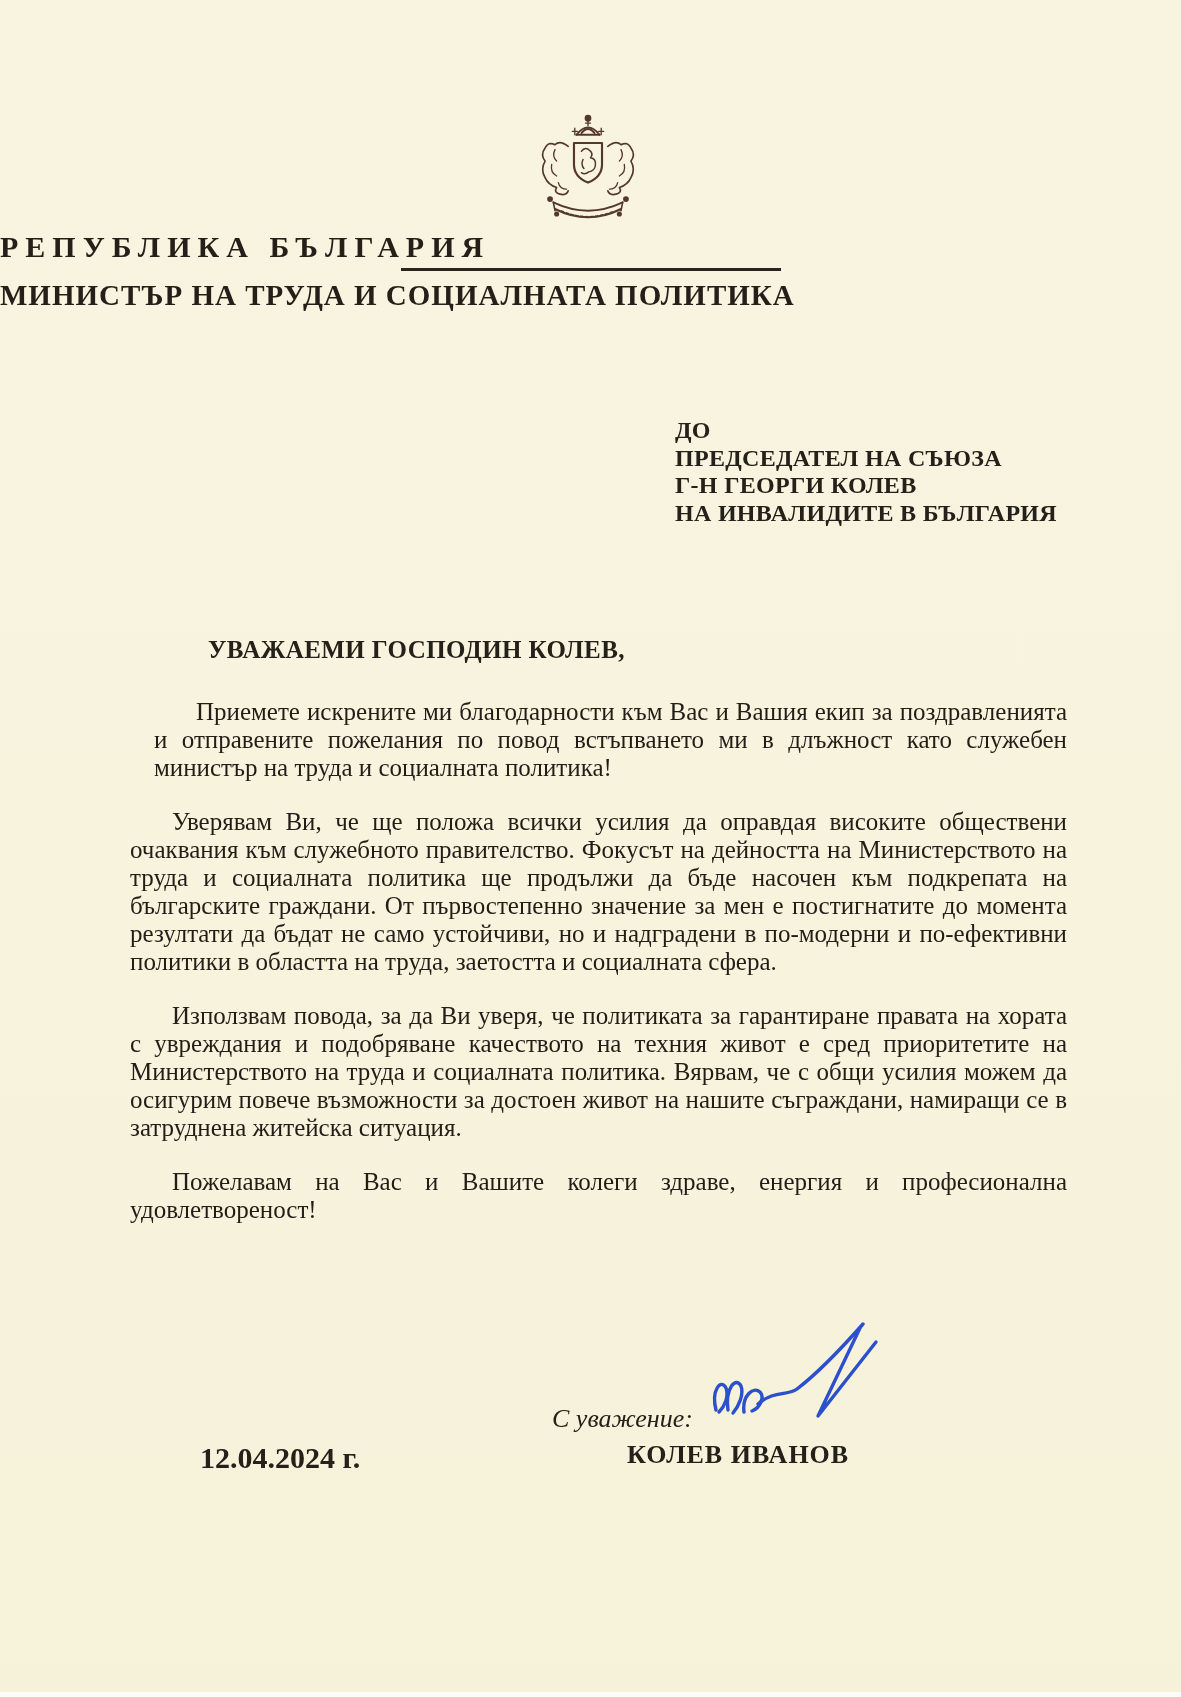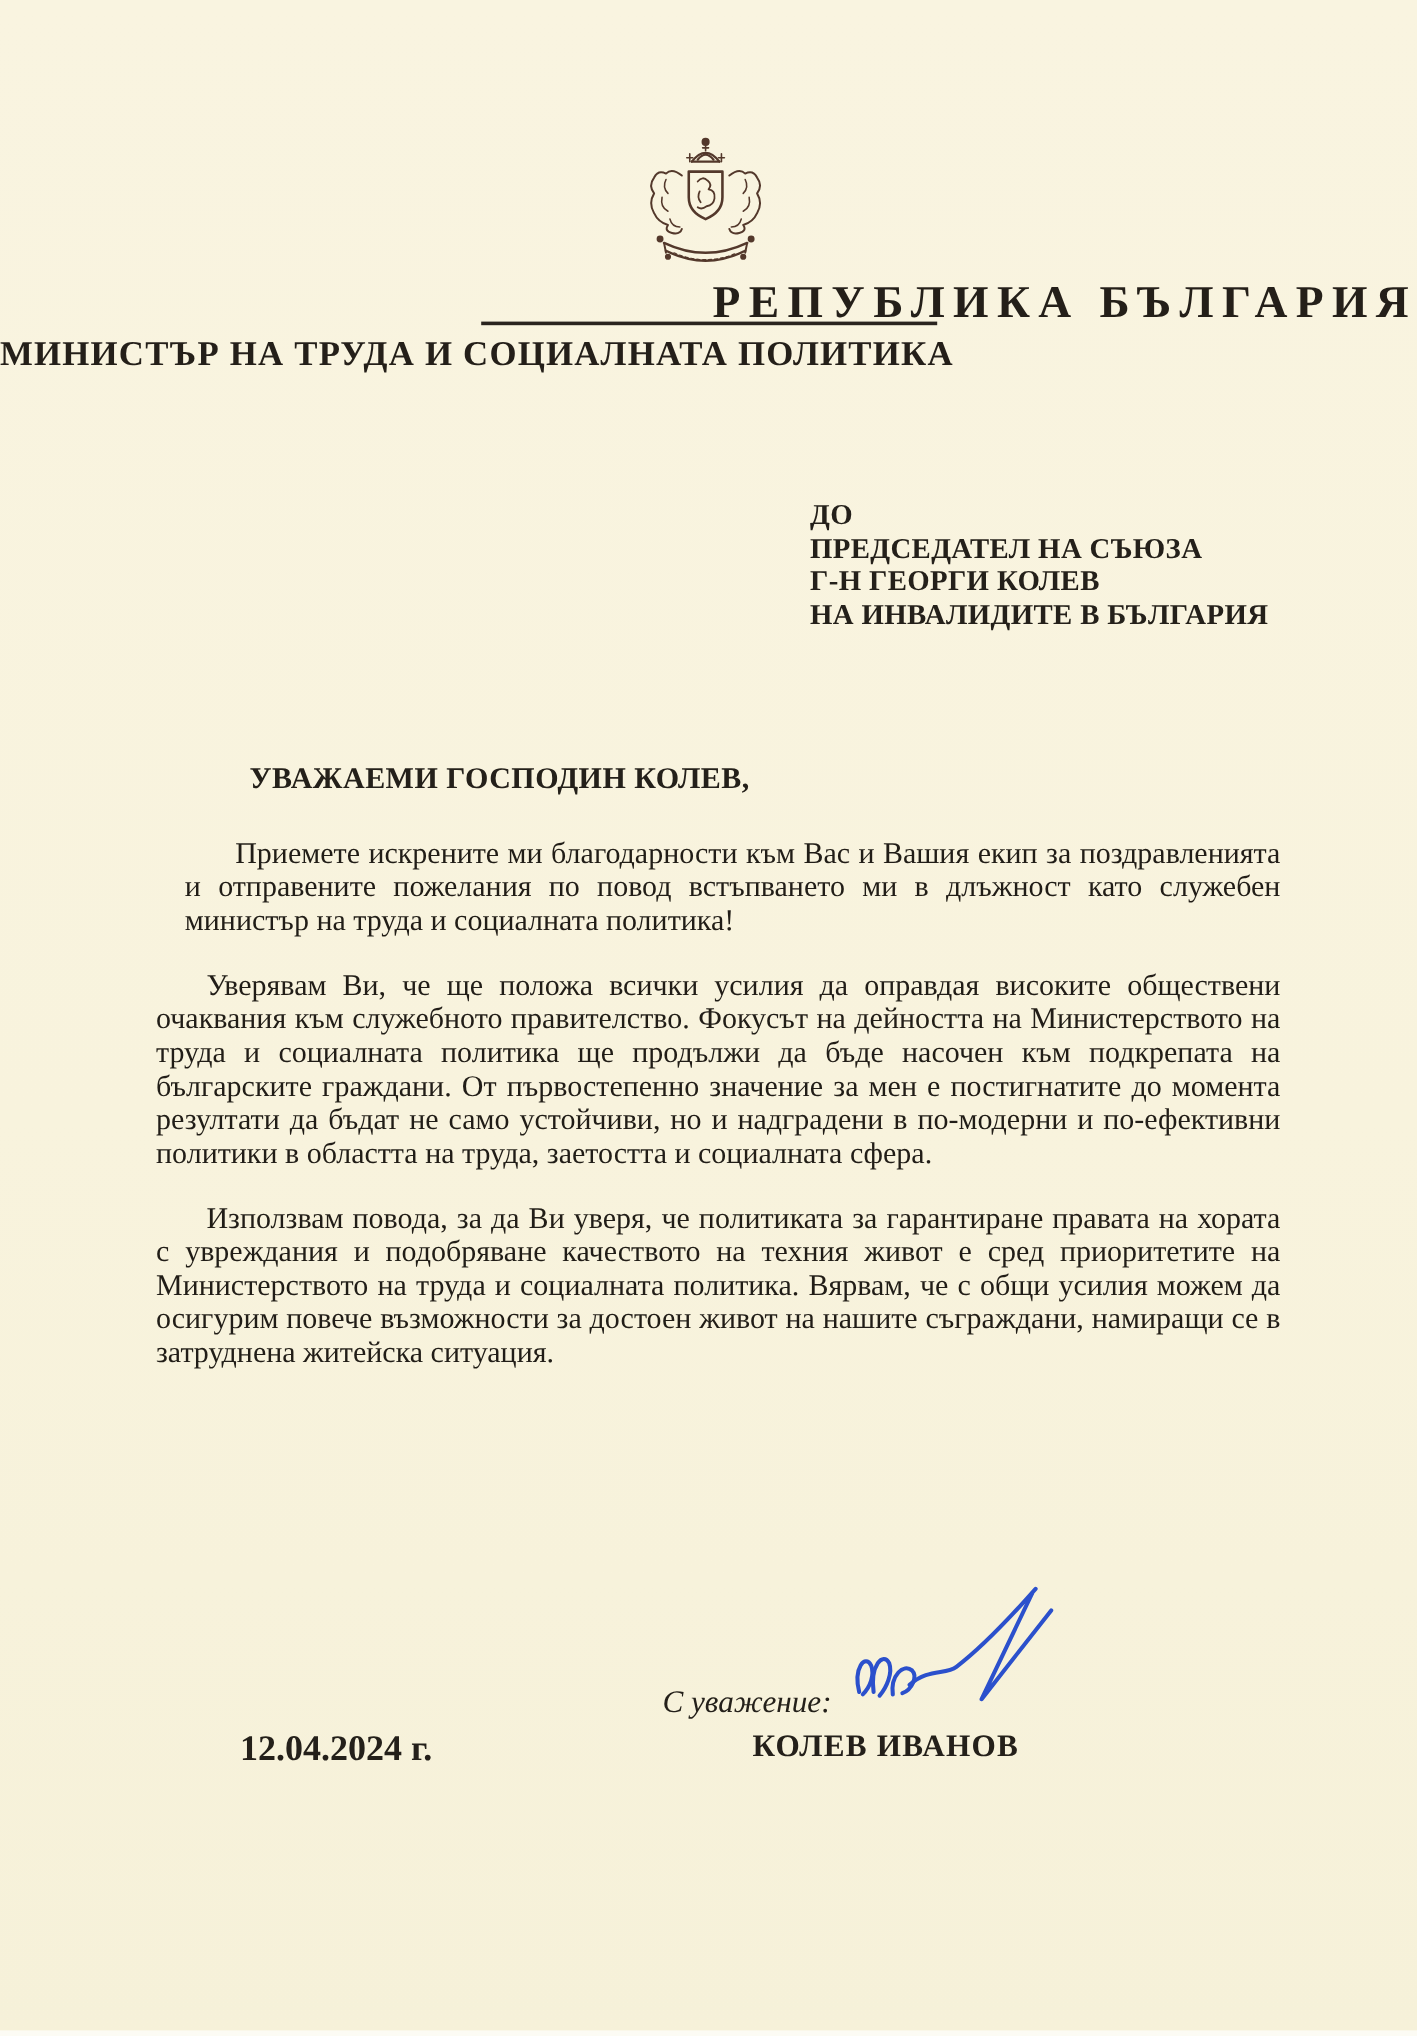--- a/index.html
+++ b/index.html
@@ -10,21 +10,21 @@
     margin:0 auto;
     background:linear-gradient(180deg,#f9f4e0 0%, #f8f3dd 55%, #f6f1d9 100%);
     overflow:hidden;
     font-family:"Liberation Serif", serif;
     color:#1f1b16;
   }
   .emblem { position:absolute; left:527px; top:110px; width:122px; height:132px; }
   .emblem svg { width:100%; height:100%; }
   .republic {
     position:absolute; top:230px; left:0; width:100%;
-    text-align:right; font-weight:bold; font-size:38px;
+    text-align:left; font-weight:bold; font-size:30px;
     letter-spacing:7px; color:#241f19; white-space:nowrap;font-family:Liberation Serif, serif;
   }
   .head-rule {
     position:absolute; top:268px; left:50%; transform:translateX(-50%);
     width:380px; height:3px; background:#2a241e;
   }
   .minister {
     position:absolute; top:279px; left:0; width:100%;
     text-align:left; font-weight:bold; font-size:29px;
     letter-spacing:1px; color:#241f19; white-space:nowrap;
@@ -117,20 +117,21 @@
     <div>Г-Н ГЕОРГИ КОЛЕВ</div>
     <div>НА ИНВАЛИДИТЕ В БЪЛГАРИЯ</div>
   </div>
 
   <div class="salutation">УВАЖАЕМИ ГОСПОДИН КОЛЕВ,</div>
 
   <div class="body-text">
     <p>Приемете искрените ми благодарности към Вас и Вашия екип за поздравленията и отправените пожелания по повод встъпването ми в длъжност като служебен министър на труда и социалната политика!</p>
     <p>Уверявам Ви, че ще положа всички усилия да оправдая високите обществени очаквания към служебното правителство. Фокусът на дейността на Министерството на труда и социалната политика ще продължи да бъде насочен към подкрепата на българските граждани. От първостепенно значение за мен е постигнатите до момента резултати да бъдат не само устойчиви, но и надградени в по-модерни и по-ефективни политики в областта на труда, заетостта и социалната сфера.</p>
     <p>Използвам повода, за да Ви уверя, че политиката за гарантиране правата на хората с увреждания и подобряване качеството на техния живот е сред приоритетите на Министерството на труда и социалната политика. Вярвам, че с общи усилия можем да осигурим повече възможности за достоен живот на нашите съграждани, намиращи се в затруднена житейска ситуация.</p>
+    <p>Пожелавам на Вас и Вашите колеги здраве, енергия и професионална удовлетвореност!</p>
   </div>
 
   <div class="closing">С уважение:</div>
 
   <div class="signature">
     <svg viewBox="0 0 215 130" xmlns="http://www.w3.org/2000/svg">
       <g stroke="#2b50cc" fill="none" stroke-width="3.4" stroke-linecap="round" stroke-linejoin="round">
         <path d="M16,92 C11,72 21,60 26,70 C29,78 25,88 19,94"></path>
         <path d="M28,92 C25,70 36,58 41,68 C44,76 39,88 33,95"></path>
         <path d="M44,94 C42,78 53,68 60,74 C65,79 60,90 52,93"></path>

